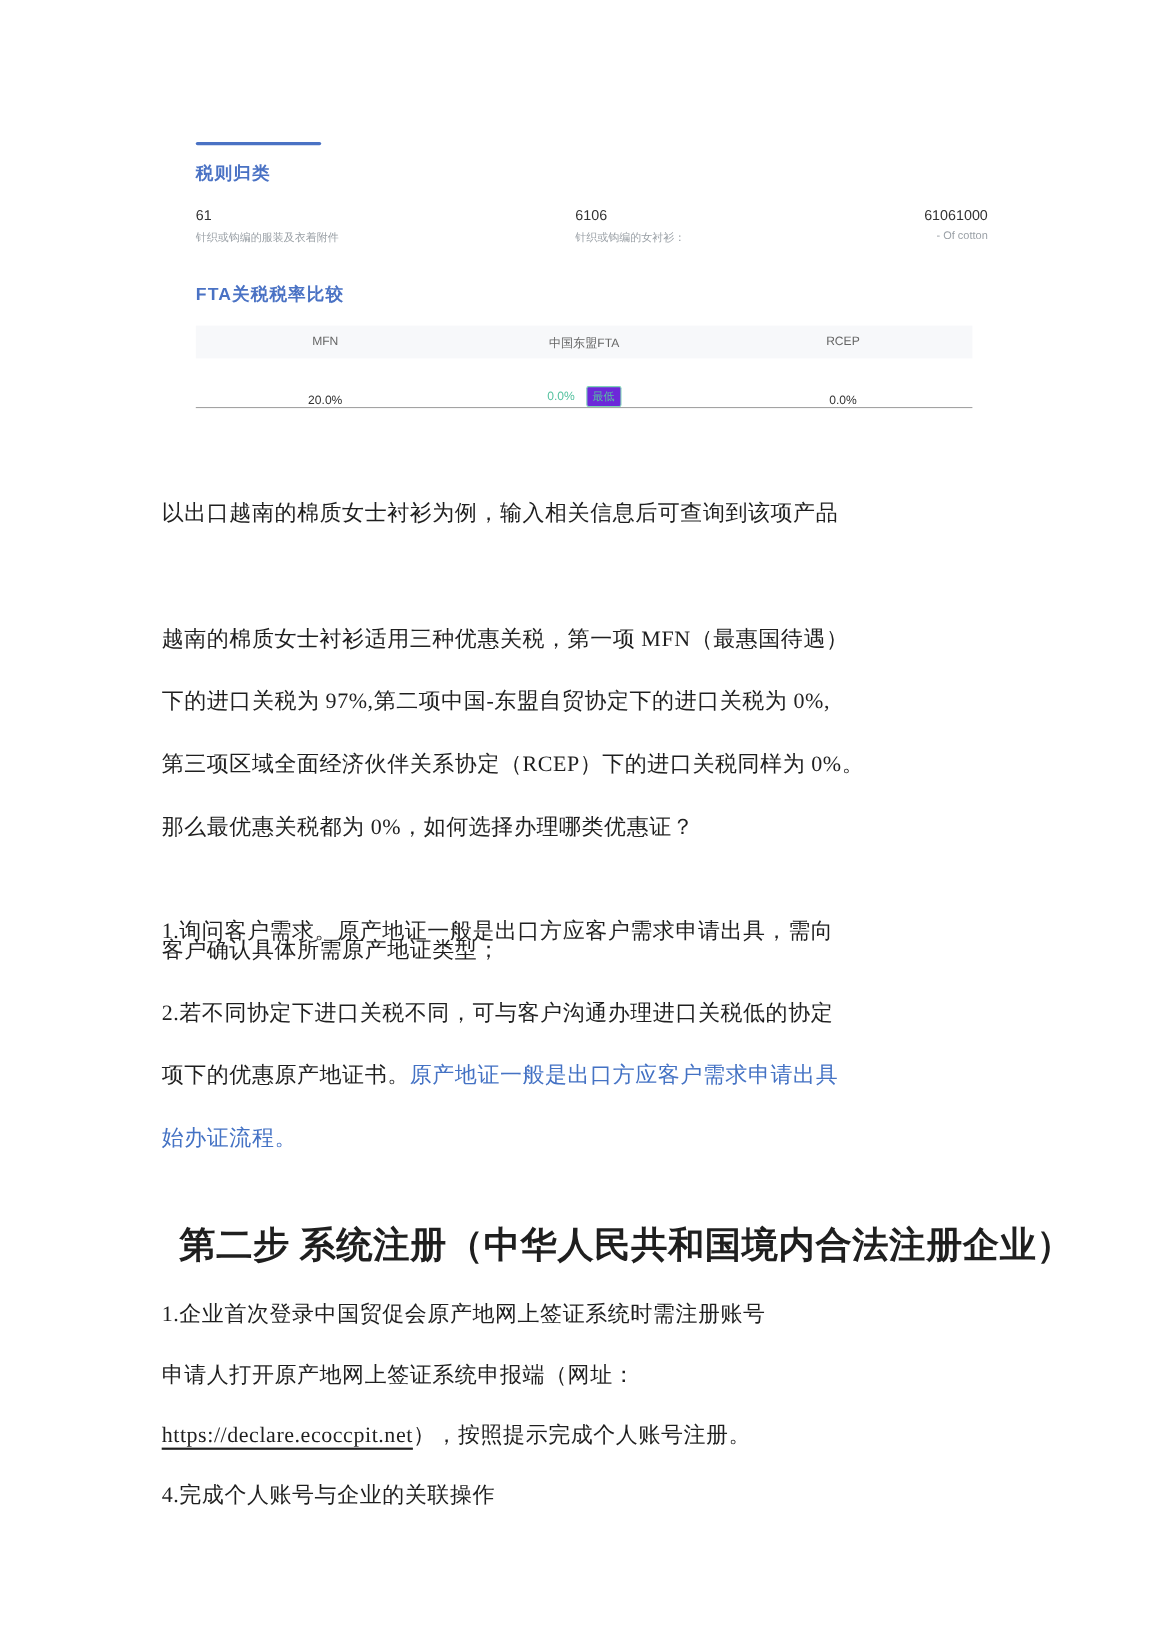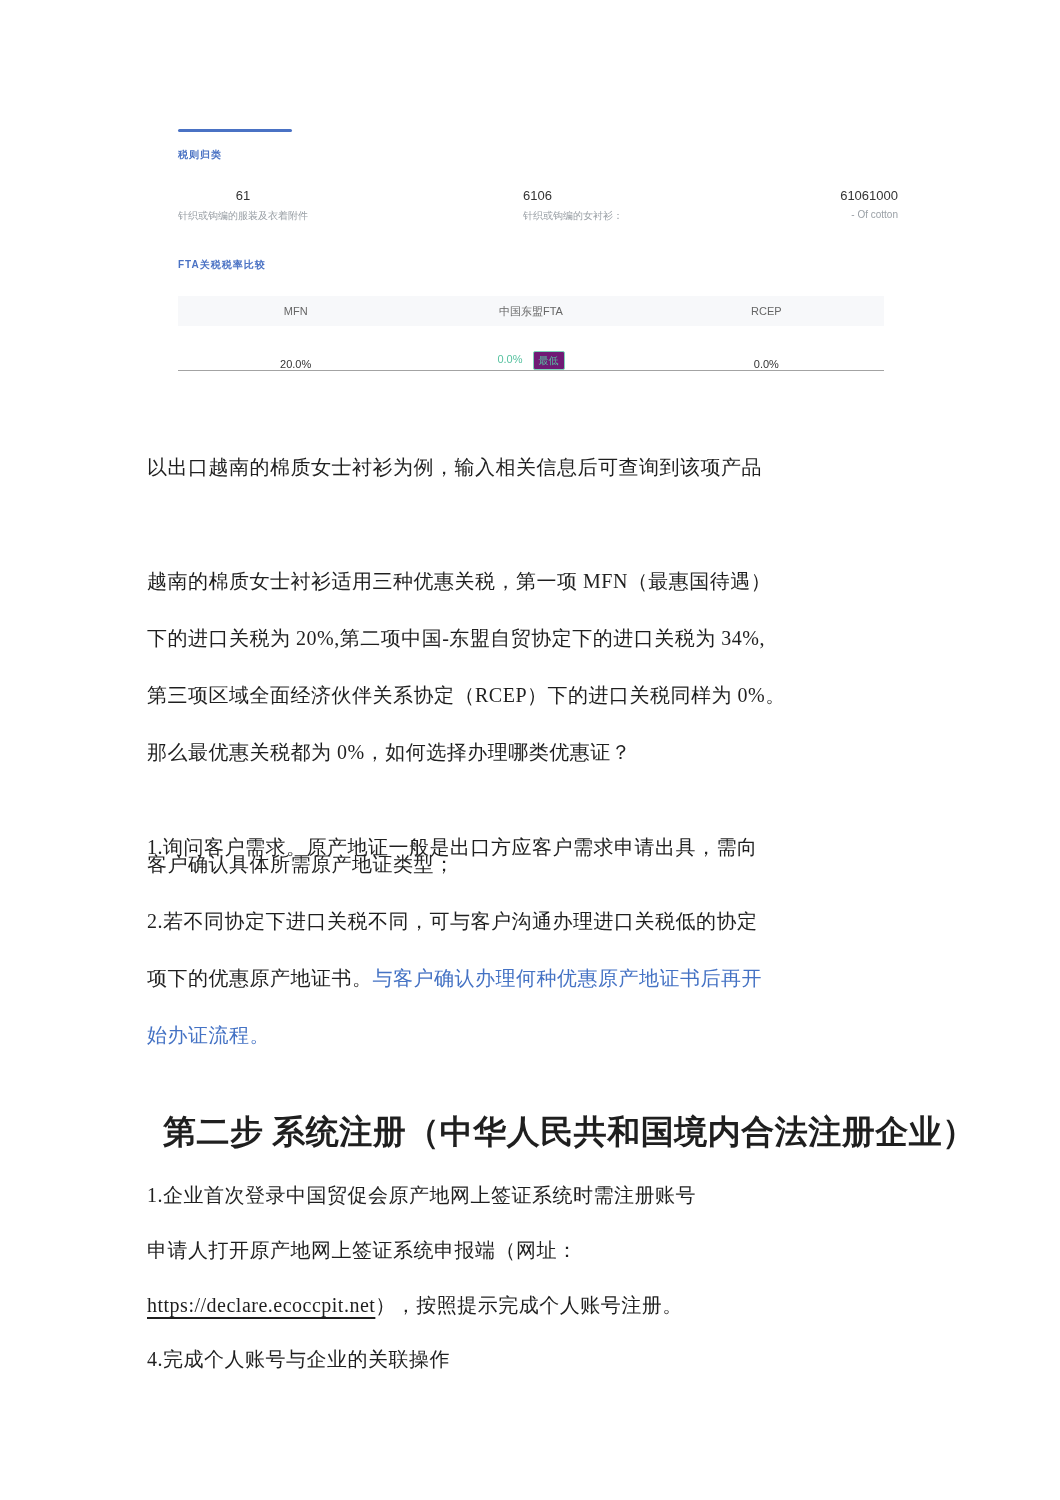--- a/index.html
+++ b/index.html
@@ -27,30 +27,30 @@
   .shot-divider {
     position: absolute;
     left: 0; top: 11px;
     width: 114px; height: 3px;
     background: #4a72c4;
     border-radius: 2px;
   }
   .shot-section-label {
     position: absolute;
     left: 0;
-    font-size: 10px;
+    font-size: 16px;
     font-weight: bold;
     color: #4a72c4;
     letter-spacing: 1px;
   }
   .label-1 { top: 30px; }
   .label-2 { top: 140px; }
   .hs-row { position: absolute; left: 0; top: 70px; width: 720px; }
   .hs-col { position: absolute; top: 0; }
-  .hs-col-1 { left: 0; text-align: center; }
+  .hs-col-1 { left: 0; text-align: left; }
   .hs-col-2 { left: 345px; text-align: left; }
   .hs-col-3 { right: 0; text-align: right; }
   .hs-code { font-size: 13px; color: #333333; }
   .hs-desc { margin-top: 6px; font-size: 10px; color: #9aa0a6; }
 
   .fta-table {
     position: absolute;
     left: 0; top: 178px;
     width: 706px;
     border-bottom: 1px solid #a3a3a3;
@@ -81,21 +81,21 @@
   }
   .val-green { color: #57c2a0; }
   .badge-lowest {
     display: inline-block;
     margin-left: 7px;
     padding: 2px 5px 1px 5px;
     font-size: 10px;
     color: #57c2a0;
     border: 1px solid #7fd4b8;
     border-radius: 2px;
-    background: #701a75;
+    background: #6d28d9;
     vertical-align: middle;
   }
 
   
   .doc-line {
     position: absolute;
     left: 147px;
     width: 780px;
     font-size: 20px;
     line-height: 34px;
@@ -175,29 +175,29 @@
           <span class="val-green">0.0%</span>
           <span class="badge-lowest">最低</span>
         </div>
         <div class="cell">0.0%</div>
       </div>
     </div>
   </div>
 
   <div class="doc-line l1">以出口越南的棉质女士衬衫为例，输入相关信息后可查询到该项产品</div>
   <div class="doc-line l3">越南的棉质女士衬衫适用三种优惠关税，第一项 MFN（最惠国待遇）</div>
-  <div class="doc-line l4">下的进口关税为 20%,第二项中国-东盟自贸协定下的进口关税为 34%,</div>
+  <div class="doc-line l4">下的进口关税为 97%,第二项中国-东盟自贸协定下的进口关税为 0%,</div>
   <div class="doc-line l5">第三项区域全面经济伙伴关系协定（RCEP）下的进口关税同样为 0%。</div>
   <div class="doc-line l6">那么最优惠关税都为 0%，如何选择办理哪类优惠证？</div>
 
   <div class="doc-line l7">1.询问客户需求。原产地证一般是出口方应客户需求申请出具，需向</div>
   <div class="doc-line l8">客户确认具体所需原产地证类型；</div>
 
   <div class="doc-line l9">2.若不同协定下进口关税不同，可与客户沟通办理进口关税低的协定</div>
-  <div class="doc-line l10"><span>项下的优惠原产地证书。</span><span class="blue-text">与客户确认办理何种优惠原产地证书后再开</span></div>
+  <div class="doc-line l10"><span>项下的优惠原产地证书。</span><span class="blue-text">原产地证一般是出口方应客户需求申请出具</span></div>
   <div class="doc-line l11 blue-text">始办证流程。</div>
 
   <div class="doc-heading hd">第二步 系统注册（中华人民共和国境内合法注册企业）</div>
 
   <div class="doc-line l12">1.企业首次登录中国贸促会原产地网上签证系统时需注册账号</div>
   <div class="doc-line l14"><span class="url-link">https://declare.ecoccpit.net</span><span>），按照提示完成个人账号注册。</span></div>
   <div class="doc-line l13">申请人打开原产地网上签证系统申报端（网址：</div>
   <div class="doc-line l15">4.完成个人账号与企业的关联操作</div>
 
 </div>

